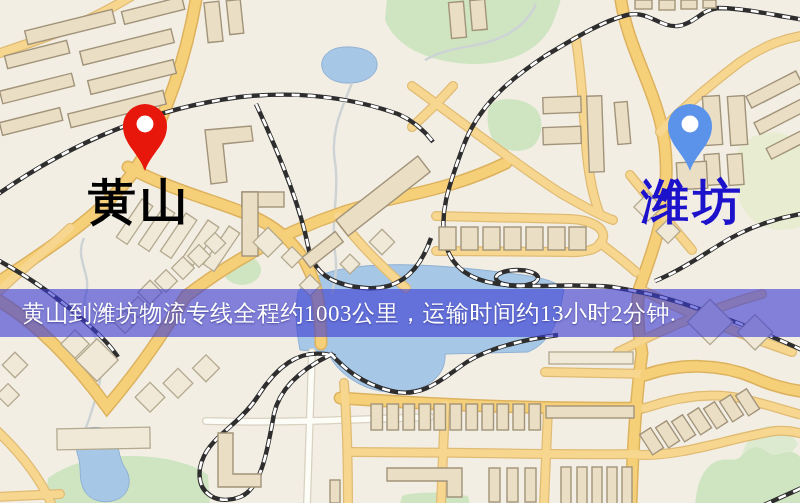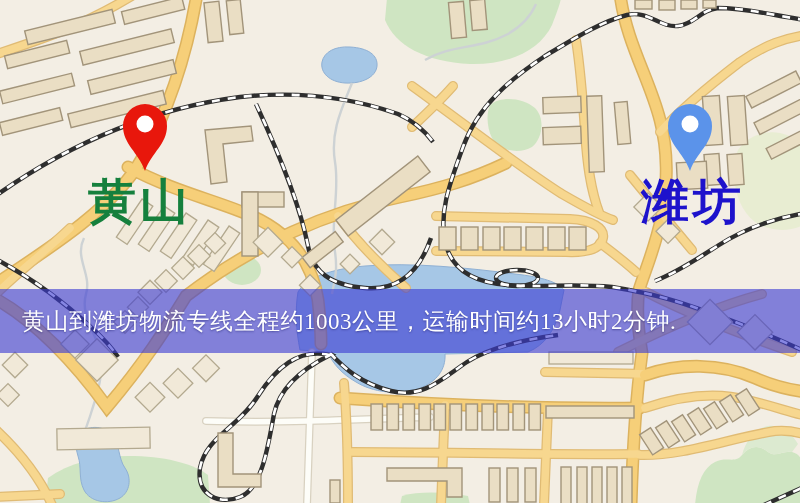--- a/index.html
+++ b/index.html
@@ -12,21 +12,21 @@
   .rf2{fill:none;stroke:#f7d78f;stroke-width:7.5;stroke-linecap:round;}
   .wc{fill:none;stroke:#d8d1c0;stroke-width:8;stroke-linecap:round;}
   .wf{fill:none;stroke:#fdfdf8;stroke-width:5.5;stroke-linecap:round;}
   .rwb{fill:none;stroke:#2e2e2e;stroke-width:4.4;stroke-linecap:butt;}
   .rwd{fill:none;stroke:#ffffff;stroke-width:2.6;stroke-dasharray:8 8;}
   .bld{fill:#eadec4;stroke:#a2947a;stroke-width:1.4;}
   .bldp{fill:#f1e9d8;stroke:#b3a98f;stroke-width:1.3;}
   .park{fill:#cfe5c2;}
   .water{fill:#a6c7e6;stroke:#8fb0d4;stroke-width:1;}
   .stream{fill:none;stroke:#cdd2d4;stroke-width:2.4;}
-  .banner{position:absolute;left:0;top:289px;width:800px;height:64px;
+  .banner{position:absolute;left:0;top:289px;width:800px;height:48px;
           display:flex;align-items:center;box-sizing:border-box;padding-left:22px;}
   .banner span{color:#fff;font-size:23px;letter-spacing:0.5px;white-space:nowrap;
           font-family:"Liberation Serif",serif;text-shadow:0 1px 2px rgba(40,40,120,.6);}
   .citylabel{position:absolute;font-weight:700;font-size:48px;line-height:1;
           font-family:"Liberation Serif",serif;letter-spacing:4px;white-space:nowrap;}
   #origin-label{left:88px;top:178px;}
   #dest-label{left:641px;top:178px;}
 </style>
 </head>
 <body>
@@ -292,15 +292,15 @@
   <g>
     <path d="M690,171 C683,152 668,144 668,126 a22,22 0 1 1 44,0 C712,144 697,152 690,171 Z" fill="#5b93ea"></path>
     <circle cx="690" cy="124" r="8.5" fill="#ffffff"></circle>
   </g>
 </svg>
 
   <div class="banner" style="background:rgba(60,60,210,0.62);">
     <span>黄山到潍坊物流专线全程约1003公里，运输时间约13小时2分钟.</span>
   </div>
 
-  <div class="citylabel" id="origin-label" style="color:#15803d;">黄山</div>
+  <div class="citylabel" id="origin-label" style="color:#000000;">黄山</div>
   <div class="citylabel" id="dest-label" style="color:#1d12cc;text-align:right;">潍坊</div>
 </div>
 
 </body></html>

